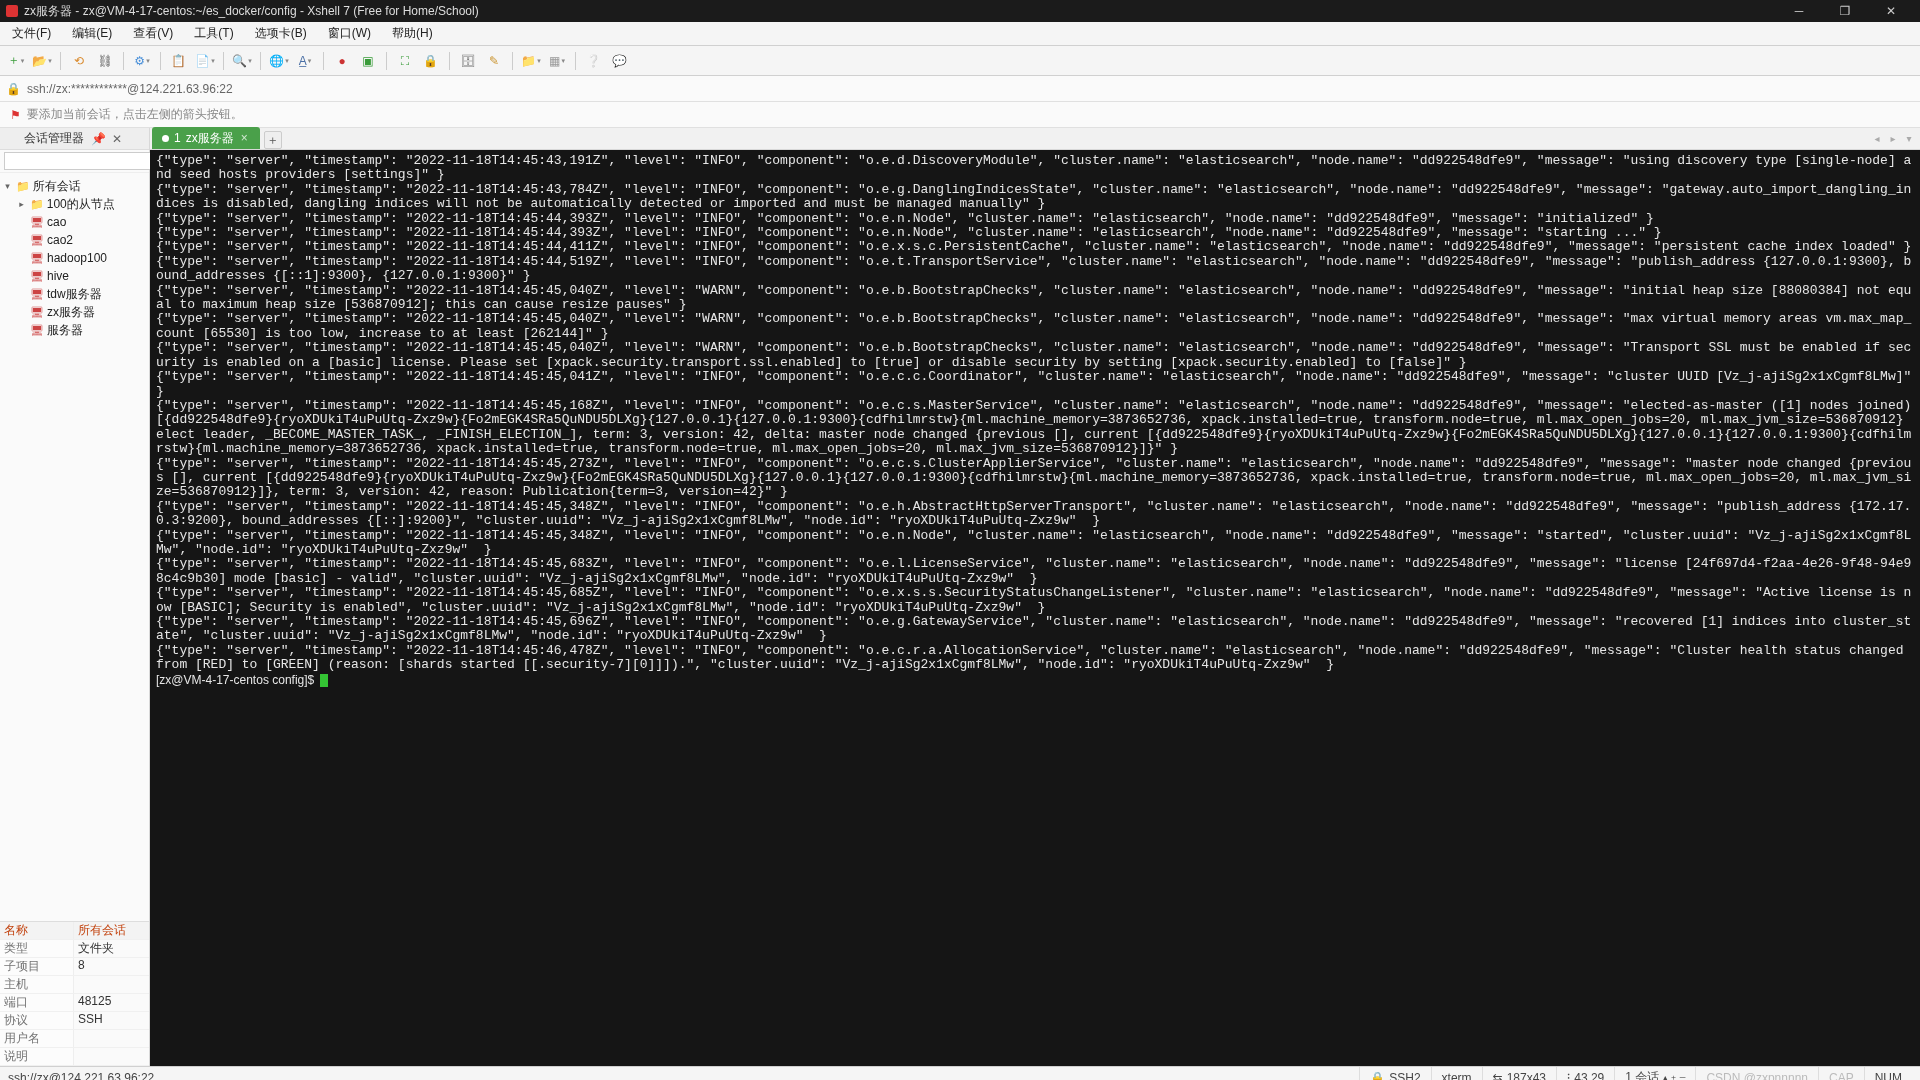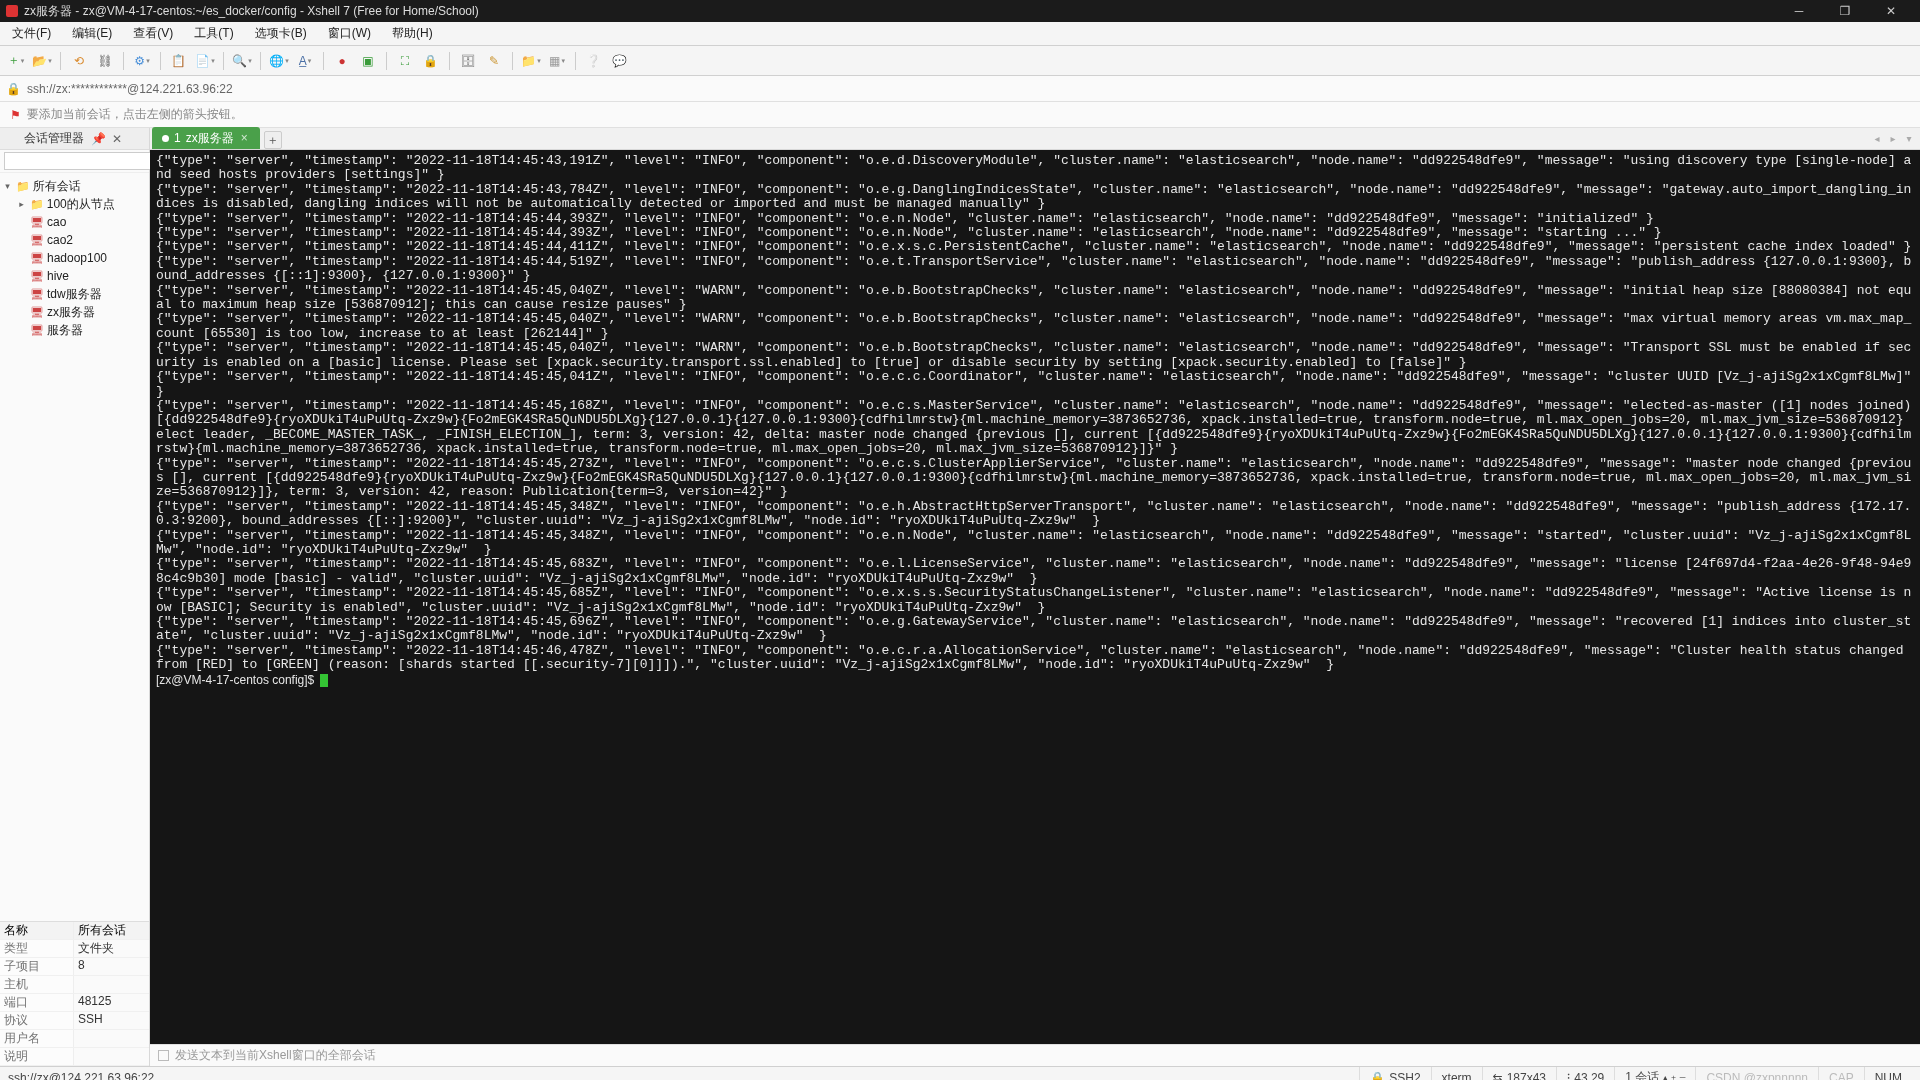--- a/index.html
+++ b/index.html
@@ -29,21 +29,21 @@
 .tree { flex:1; overflow:auto; padding:4px 2px; }
 .tree-node { display:flex; align-items:center; height:18px; padding-left:2px; cursor:pointer; color:#222; white-space:nowrap; }
 .tree-node .exp { width:11px; font-size:9px; color:#666; text-align:center; }
 .tree-node .fico { margin:0 3px; font-size:11px; }
 .tree-node.d0 { padding-left:0; }
 .tree-node.d1 { padding-left:14px; }
 .prop-table { border-top:1px solid #ddd; }
 .prop-table .row { display:flex; height:18px; border-bottom:1px solid #f0f0f0; }
 .prop-table .row .k { width:74px; padding-left:4px; color:#737373; background:#fcfcfc; border-right:1px solid #eee; }
 .prop-table .row .v { flex:1; padding-left:4px; color:#333; }
-.prop-table .hd .k,.prop-table .hd .v { background:#f3f3f3; font-weight:400; color:#000000; }
+.prop-table .hd .k,.prop-table .hd .v { background:#f3f3f3; font-weight:400; color:#c2410c; }
 .content { flex:1; display:flex; flex-direction:column; background:#fff; }
 .tabstrip { height:22px; background:#f1f1f1; border-bottom:1px solid #d8d8d8; display:flex; align-items:flex-end; padding-left:2px; position:relative; }
 .tab { height:22px; padding:0 10px; display:flex; align-items:center; gap:5px; background:#4aa04a; color:#fff; border-radius:3px 3px 0 0; cursor:pointer; font-size:11px; }
 .tab .dot { width:7px; height:7px; background:#fff; border-radius:50%; color:#4aa04a; font-size:8px; display:flex; align-items:center; justify-content:center; }
 .tab .x { color:#cfe8cf; cursor:pointer; padding:0 2px; }
 .tabstrip .plus { width:18px; height:18px; margin-left:4px; display:flex; align-items:center; justify-content:center; background:#eee; border:1px solid #ccc; border-radius:2px; cursor:pointer; color:#555; }
 .tabstrip .navbtns { position:absolute; right:4px; top:3px; display:flex; gap:2px; }
 .tabstrip .navbtns span { width:14px; height:14px; display:flex; align-items:center; justify-content:center; color:#aaa; cursor:pointer; font-size:10px; }
 .terminal { flex:1; background:#151515; color:#e6e6e6; font-family:Consolas,"Courier New",monospace; font-size:13px; line-height:14.4px; padding:4px 6px; overflow:hidden; white-space:pre-wrap; word-break:break-all; }
 .terminal .prompt .cursor { display:inline-block; width:8px; height:13px; background:#34c434; vertical-align:middle; margin-left:2px; }
@@ -242,24 +242,20 @@
 {"type": "server", "timestamp": "2022-11-18T14:45:45,041Z", "level": "INFO", "component": "o.e.c.c.Coordinator", "cluster.name": "elasticsearch", "node.name": "dd922548dfe9", "message": "cluster UUID [Vz_j-ajiSg2x1xCgmf8LMw]" }
 {"type": "server", "timestamp": "2022-11-18T14:45:45,168Z", "level": "INFO", "component": "o.e.c.s.MasterService", "cluster.name": "elasticsearch", "node.name": "dd922548dfe9", "message": "elected-as-master ([1] nodes joined)[{dd922548dfe9}{ryoXDUkiT4uPuUtq-Zxz9w}{Fo2mEGK4SRa5QuNDU5DLXg}{127.0.0.1}{127.0.0.1:9300}{cdfhilmrstw}{ml.machine_memory=3873652736, xpack.installed=true, transform.node=true, ml.max_open_jobs=20, ml.max_jvm_size=536870912} elect leader, _BECOME_MASTER_TASK_, _FINISH_ELECTION_], term: 3, version: 42, delta: master node changed {previous [], current [{dd922548dfe9}{ryoXDUkiT4uPuUtq-Zxz9w}{Fo2mEGK4SRa5QuNDU5DLXg}{127.0.0.1}{127.0.0.1:9300}{cdfhilmrstw}{ml.machine_memory=3873652736, xpack.installed=true, transform.node=true, ml.max_open_jobs=20, ml.max_jvm_size=536870912}]}" }
 {"type": "server", "timestamp": "2022-11-18T14:45:45,273Z", "level": "INFO", "component": "o.e.c.s.ClusterApplierService", "cluster.name": "elasticsearch", "node.name": "dd922548dfe9", "message": "master node changed {previous [], current [{dd922548dfe9}{ryoXDUkiT4uPuUtq-Zxz9w}{Fo2mEGK4SRa5QuNDU5DLXg}{127.0.0.1}{127.0.0.1:9300}{cdfhilmrstw}{ml.machine_memory=3873652736, xpack.installed=true, transform.node=true, ml.max_open_jobs=20, ml.max_jvm_size=536870912}]}, term: 3, version: 42, reason: Publication{term=3, version=42}" }
 {"type": "server", "timestamp": "2022-11-18T14:45:45,348Z", "level": "INFO", "component": "o.e.h.AbstractHttpServerTransport", "cluster.name": "elasticsearch", "node.name": "dd922548dfe9", "message": "publish_address {172.17.0.3:9200}, bound_addresses {[::]:9200}", "cluster.uuid": "Vz_j-ajiSg2x1xCgmf8LMw", "node.id": "ryoXDUkiT4uPuUtq-Zxz9w"  }
 {"type": "server", "timestamp": "2022-11-18T14:45:45,348Z", "level": "INFO", "component": "o.e.n.Node", "cluster.name": "elasticsearch", "node.name": "dd922548dfe9", "message": "started", "cluster.uuid": "Vz_j-ajiSg2x1xCgmf8LMw", "node.id": "ryoXDUkiT4uPuUtq-Zxz9w"  }
 {"type": "server", "timestamp": "2022-11-18T14:45:45,683Z", "level": "INFO", "component": "o.e.l.LicenseService", "cluster.name": "elasticsearch", "node.name": "dd922548dfe9", "message": "license [24f697d4-f2aa-4e26-9f48-94e98c4c9b30] mode [basic] - valid", "cluster.uuid": "Vz_j-ajiSg2x1xCgmf8LMw", "node.id": "ryoXDUkiT4uPuUtq-Zxz9w"  }
 {"type": "server", "timestamp": "2022-11-18T14:45:45,685Z", "level": "INFO", "component": "o.e.x.s.s.SecurityStatusChangeListener", "cluster.name": "elasticsearch", "node.name": "dd922548dfe9", "message": "Active license is now [BASIC]; Security is enabled", "cluster.uuid": "Vz_j-ajiSg2x1xCgmf8LMw", "node.id": "ryoXDUkiT4uPuUtq-Zxz9w"  }
 {"type": "server", "timestamp": "2022-11-18T14:45:45,696Z", "level": "INFO", "component": "o.e.g.GatewayService", "cluster.name": "elasticsearch", "node.name": "dd922548dfe9", "message": "recovered [1] indices into cluster_state", "cluster.uuid": "Vz_j-ajiSg2x1xCgmf8LMw", "node.id": "ryoXDUkiT4uPuUtq-Zxz9w"  }
 {"type": "server", "timestamp": "2022-11-18T14:45:46,478Z", "level": "INFO", "component": "o.e.c.r.a.AllocationService", "cluster.name": "elasticsearch", "node.name": "dd922548dfe9", "message": "Cluster health status changed from [RED] to [GREEN] (reason: [shards started [[.security-7][0]]]).", "cluster.uuid": "Vz_j-ajiSg2x1xCgmf8LMw", "node.id": "ryoXDUkiT4uPuUtq-Zxz9w"  }
 <span class="prompt">[zx@VM-4-17-centos config]$ <span class="cursor"></span></span></div>
-    <div class="inputbar">
-      <span class="chk"></span>
-      <span>发送文本到当前Xshell窗口的全部会话</span>
-    </div>
   </div>
 </div>
 
 <div class="statusbar">
   <span>ssh://zx@124.221.63.96:22</span>
   <span class="sp"></span>
   <span class="cell">
       <span class="lock">🔒</span>
       <span>SSH2</span>
     </span>

